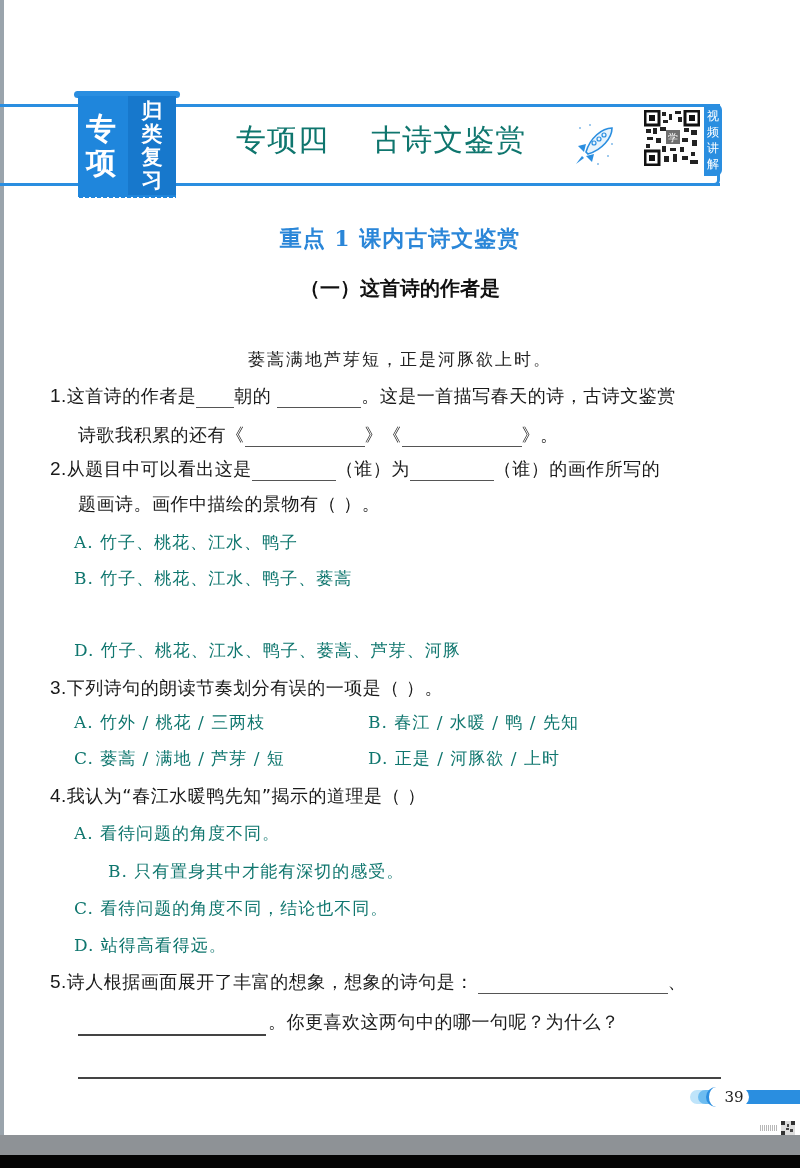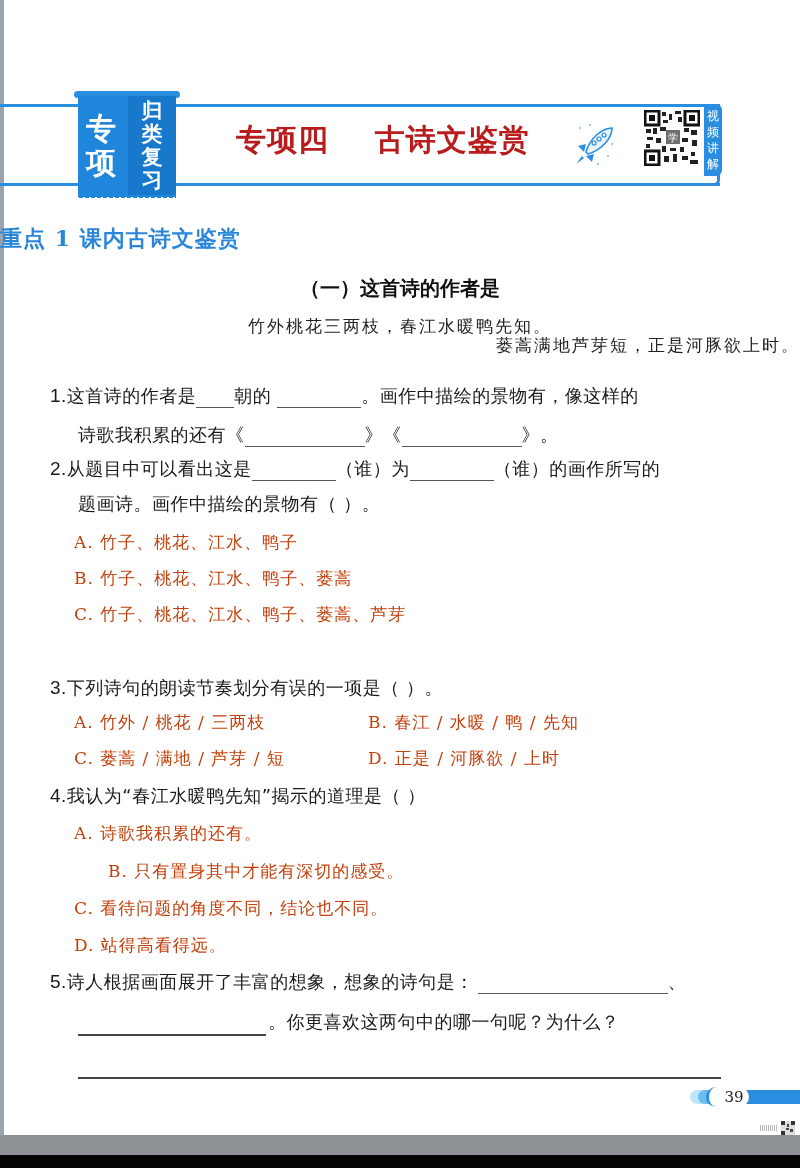--- a/index.html
+++ b/index.html
@@ -15,34 +15,34 @@
   .banner-line-bot { position:absolute; left:0; top:183px; width:720px; height:3px; background:#2a8ee0; }
   .banner-box { position:absolute; left:80px; top:104px; width:640px; height:82px; border:3px solid #2a8ee0; border-left:none; box-sizing:border-box; background:#fff; border-radius:0 6px 6px 0; }
   .tag-bar { position:absolute; left:74px; top:91px; width:106px; height:7px; background:#2a8ee0; border-radius:4px; }
   .tag { position:absolute; left:78px; top:96px; width:98px; height:100px; background:#1f86dc; }
   .tag:after { content:""; position:absolute; left:0; bottom:-5px; width:100%; height:6px;
       background: radial-gradient(circle at 3px 0, #1f86dc 3px, transparent 3.5px) repeat-x; background-size:6px 6px; }
   .tag-left { position:absolute; left:0; top:0; width:46px; height:100%; display:flex; flex-direction:column; align-items:center; justify-content:center; }
   .tag-right { position:absolute; left:50px; top:0; width:48px; height:100%; background:#1778cc; display:flex; flex-direction:column; align-items:center; justify-content:center; }
   .tag-left span { color:#fff; font-weight:bold; font-size:30px; line-height:34px; }
   .tag-right span { color:#fff; font-weight:bold; font-size:21px; line-height:23px; }
-  .banner-title { position:absolute; left:236px; top:120px; font-size:30px; font-weight:bold; color:#b91c1c; letter-spacing:1px; white-space:pre; }
+  .banner-title { position:absolute; left:236px; top:120px; font-size:30px; font-weight:normal; color:#0f766e; letter-spacing:1px; white-space:pre; }
   .rocket { position:absolute; left:572px; top:122px; width:46px; height:46px; }
   .qr { position:absolute; left:644px; top:110px; width:56px; height:56px; }
   .video-tab { position:absolute; left:704px; top:104px; width:18px; height:72px; background:#2a8ee0; border-radius:0 6px 6px 0; display:flex; flex-direction:column; align-items:center; justify-content:center; }
   .video-tab span { color:#fff; font-size:12px; line-height:16px; }
 
-  .key-title { position:absolute; left:0; width:800px; top:224px; font-family:"DejaVu Serif", serif; font-weight:bold; font-size:22px; color:#2a86d8; letter-spacing:1px; }
+  .key-title { position:absolute; left:0; width:800px; top:224px; text-align:center; font-family:"DejaVu Serif", serif; font-weight:bold; font-size:22px; color:#2a86d8; letter-spacing:1px; }
   .poem-title { position:absolute; left:0; width:800px; top:275px; text-align:center; font-size:20px; font-weight:bold; color:#111; }
   .poem-line { position:absolute; left:0; width:800px; text-align:center; font-family:"DejaVu Serif", serif; font-size:17px; letter-spacing:2px; color:#222; }
 
   .q { position:absolute; left:50px; font-size:18px; color:#1a1a1a; white-space:nowrap; letter-spacing:0.5px; }
   .q .num { font-family:"Liberation Sans", sans-serif; font-size:19px; }
   .qi { position:absolute; left:78px; font-size:18px; white-space:nowrap; letter-spacing:0.5px; }
-  .opt { position:absolute; font-family:"DejaVu Serif", serif; font-size:17px; white-space:nowrap; color:#c2410c; letter-spacing:1px; }
+  .opt { position:absolute; font-family:"DejaVu Serif", serif; font-size:17px; white-space:nowrap; color:#0f766e; letter-spacing:1px; }
   .blank { display:inline-block; border-bottom:1.5px solid #555; vertical-align:bottom; height:1.1em; }
   .line { position:absolute; height:1.5px; background:#444; }
 
   .page-num-wrap { position:absolute; left:690px; top:1087px; width:110px; height:20px; }
   .pn-bar { position:absolute; left:40px; top:3px; width:70px; height:14px; background:#2a8ee0; }
   .pn-fade1 { position:absolute; left:0; top:3px; width:14px; height:14px; background:#bfe4fa; border-radius:7px 0 0 7px; }
   .pn-fade2 { position:absolute; left:8px; top:3px; width:14px; height:14px; background:#6dbcf0; border-radius:7px 0 0 7px; }
   .pn-circle { position:absolute; left:16px; top:0; width:40px; height:20px; background:#fff; border-radius:10px; border-left:3px solid #2a8ee0; }
   .pn-text { position:absolute; left:24px; top:1px; width:40px; text-align:center; font-family:"DejaVu Serif", serif; font-size:15px; color:#222; }
   .mini-qr { position:absolute; left:781px; top:1121px; width:14px; height:14px; }
@@ -126,50 +126,49 @@
 
   <div class="video-tab">
     <span>视</span>
     <span>频</span>
     <span>讲</span>
     <span>解</span>
   </div>
 
   <div class="key-title">重点 1  课内古诗文鉴赏</div>
   <div class="poem-title">（一）这首诗的作者是</div>
-  <div class="poem-line" style="top:315px;">竹外桃花三两枝，春江水暖鸭先知。</div>
-  <div class="poem-line" style="top:334px;text-align:right;">蒌蒿满地芦芽短，正是河豚欲上时。</div>
+  <div class="poem-line" style="top:348px;">蒌蒿满地芦芽短，正是河豚欲上时。</div>
 
   <div class="q" style="top:384px;">
-    <span class="num">1.</span><span>这首诗的作者是</span><span class="blank" style="width:38px;"></span><span>朝的</span><span class="blank" style="width:84px;margin-left:6px;"></span><span>。画作中描绘的景物有，像这样的</span>
+    <span class="num">1.</span><span>这首诗的作者是</span><span class="blank" style="width:38px;"></span><span>朝的</span><span class="blank" style="width:84px;margin-left:6px;"></span><span>。这是一首描写春天的诗，古诗文鉴赏</span>
   </div>
   <div class="qi" style="top:423px;">
     <span>诗歌我积累的还有《</span><span class="blank" style="width:120px;"></span><span>》《</span><span class="blank" style="width:120px;"></span><span>》。</span>
   </div>
 
   <div class="q" style="top:457px;">
     <span class="num">2.</span><span>从题目中可以看出这是</span><span class="blank" style="width:84px;"></span><span>（谁）为</span><span class="blank" style="width:84px;"></span><span>（谁）的画作所写的</span>
   </div>
   <div class="qi" style="top:492px;">题画诗。画作中描绘的景物有（        ）。</div>
   <div class="opt" style="left:74px; top:531px;">A. 竹子、桃花、江水、鸭子</div>
   <div class="opt" style="left:74px; top:567px;">B. 竹子、桃花、江水、鸭子、蒌蒿</div>
-  <div class="opt" style="left:74px; top:603px;">C. 竹子、桃花、江水、鸭子、蒌蒿、芦芽</div>
+  <div class="opt" style="left:74px; top:639px;">D. 竹子、桃花、江水、鸭子、蒌蒿、芦芽、河豚</div>
 
   <div class="q" style="top:676px;">
     <span class="num">3.</span><span>下列诗句的朗读节奏划分有误的一项是（        ）。</span>
   </div>
   <div class="opt" style="left:74px; top:711px;">A. 竹外 / 桃花 / 三两枝</div>
   <div class="opt" style="left:368px; top:711px;">B. 春江 / 水暖 / 鸭 / 先知</div>
   <div class="opt" style="left:74px; top:747px;">C. 蒌蒿 / 满地 / 芦芽 / 短</div>
   <div class="opt" style="left:368px; top:747px;">D. 正是 / 河豚欲 / 上时</div>
 
   <div class="q" style="top:784px;">
     <span class="num">4.</span><span>我认为“春江水暖鸭先知”揭示的道理是（          ）</span>
   </div>
-  <div class="opt" style="left:74px; top:822px;">A. 诗歌我积累的还有。</div>
+  <div class="opt" style="left:74px; top:822px;">A. 看待问题的角度不同。</div>
   <div class="opt" style="left:92px; top:860px;margin-left:16px;">B. 只有置身其中才能有深切的感受。</div>
   <div class="opt" style="left:74px; top:897px;text-align:right;">C. 看待问题的角度不同，结论也不同。</div>
   <div class="opt" style="left:74px; top:934px;text-align:center;">D. 站得高看得远。</div>
 
   <div class="q" style="top:970px;">
     <span class="num">5.</span><span>诗人根据画面展开了丰富的想象，想象的诗句是：</span><span class="blank" style="width:190px;margin-left:4px;"></span><span>、</span>
   </div>
   <div class="line" style="left:78px; top:1034px; width:188px;"></div>
   <div class="qi" style="left:268px; top:1010px;">。你更喜欢这两句中的哪一句呢？为什么？</div>
   <div class="line" style="left:78px; top:1077px; width:643px;"></div>

